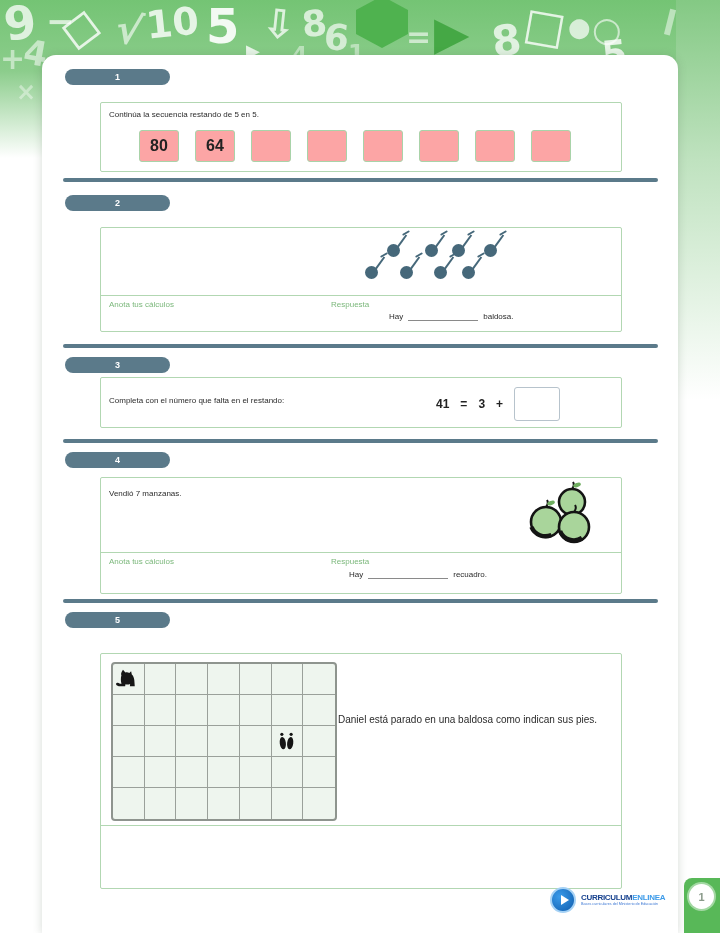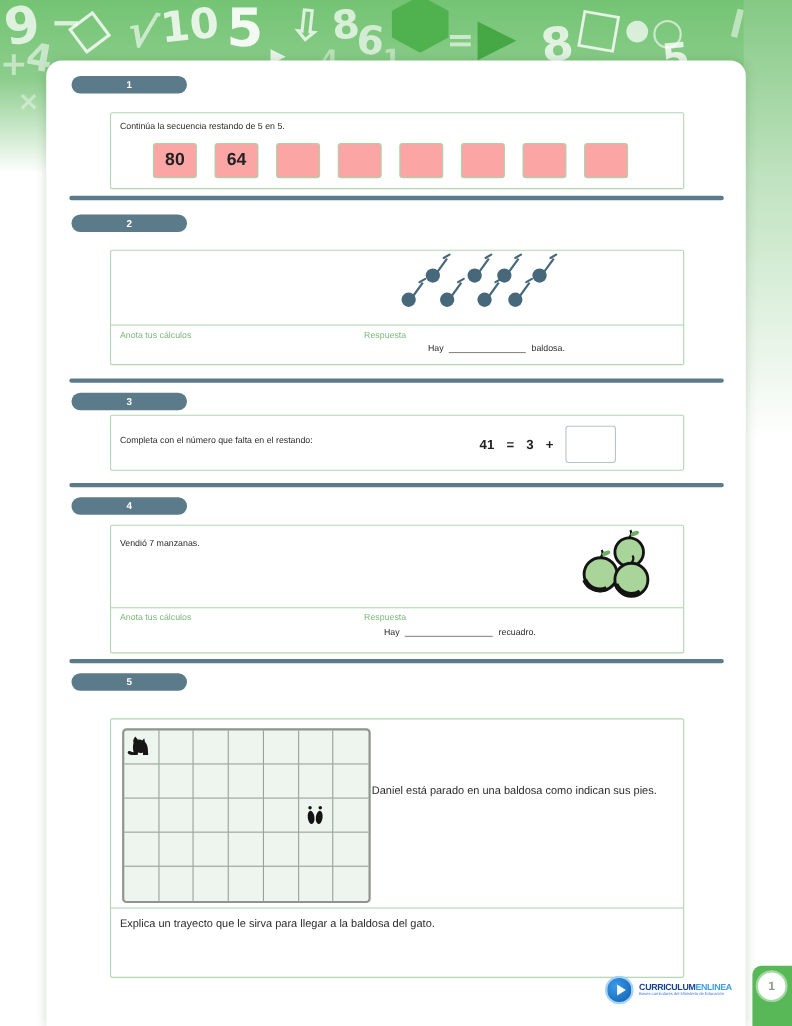--- a/index.html
+++ b/index.html
@@ -273,21 +273,20 @@
           <div class="grid-cell" style="border-right: 1.6px solid rgb(154, 160, 154); border-bottom: none;"></div>
           <div class="grid-cell" style="border-right: 1.6px solid rgb(154, 160, 154); border-bottom: none;"></div>
           <div class="grid-cell" style="border-right: 1.6px solid rgb(154, 160, 154); border-bottom: none;"></div>
           <div class="grid-cell" style="border-right: 1.6px solid rgb(154, 160, 154); border-bottom: none;"></div>
           <div class="grid-cell" style="border-right: 1.6px solid rgb(154, 160, 154); border-bottom: none;"></div>
           <div class="grid-cell" style="border-right: 1.6px solid rgb(154, 160, 154); border-bottom: none;"></div>
           <div class="grid-cell" style="border-right: none; border-bottom: none;"></div>
         </div>
       <div style="position:absolute;left:237px;top:58px;width:275px;font-size:10px;line-height:15px;color:#2b2b2b;">Daniel está parado en una baldosa como indican sus pies.</div>
       <div class="hline" style="top:171px;"></div>
-      <div style="position:absolute;left:8px;top:181px;font-size:10px;color:#2b2b2b;">Explica un trayecto que le sirva para llegar a la baldosa del gato.</div>
       <div style="position:absolute;left:2px;top:198px;right:2px;bottom:2px;"></div>
     </div>
 
     <div class="logo">
       <div class="logo-circle">
           <div class="logo-play"></div>
         </div>
       <div>
         <div class="logo-line1">
           <span class="logo-dark">CURRICULUM</span><span class="logo-light">ENLINEA</span>

